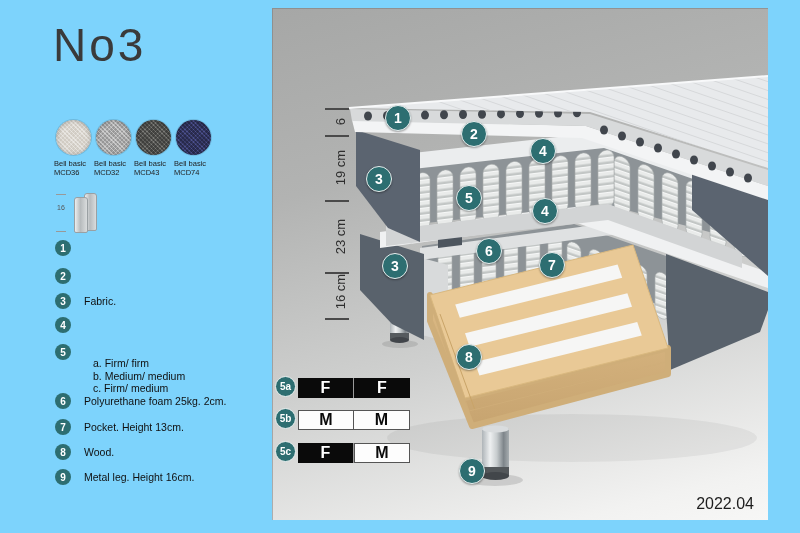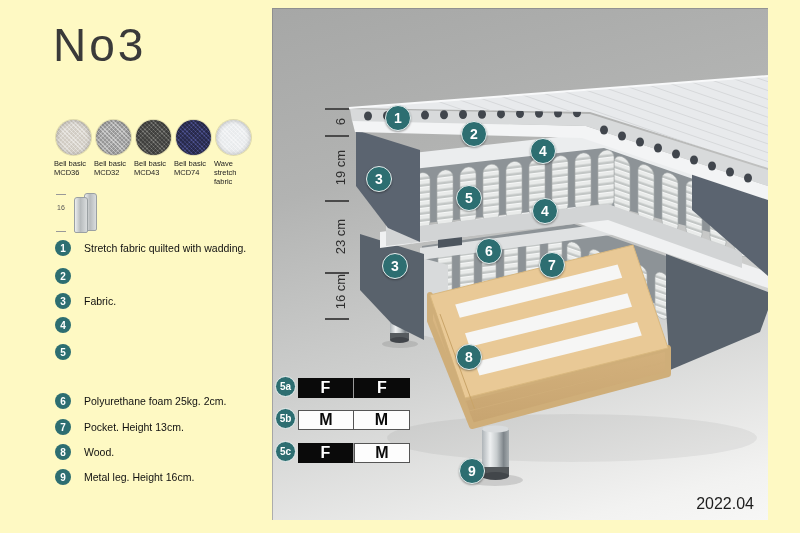--- a/index.html
+++ b/index.html
@@ -1,16 +1,16 @@
 <!DOCTYPE html>
 <html><head>
 <meta charset="utf-8">
 <style>
   html,body{margin:0;padding:0;background:#fff;}
-  .stage{position:relative;width:800px;height:533px;background:#fef9c3;overflow:hidden;
+  .stage{position:relative;width:800px;height:533px;background:#7dd3fc;overflow:hidden;
          font-family:"Liberation Sans", sans-serif;color:#111;}
   
   .title{position:absolute;left:53px;top:18px;font-size:46px;font-weight:300;
          letter-spacing:3px;color:#3a3a3a;}
   .subtitle{position:absolute;left:56px;top:72px;font-size:20px;font-weight:300;
          letter-spacing:1px;color:#474747;}
   .swatches{position:absolute;left:54px;top:120px;display:flex;gap:2px;}
   .swatch-item{width:38px;text-align:left;}
   .swatch{width:35px;height:35px;border-radius:50%;margin:0 auto 4px auto;
           box-shadow:inset 0 0 5px rgba(0,0,0,.28), 0 0 0 1px rgba(0,0,0,.12);
@@ -78,51 +78,51 @@
       <div class="swatch-label"><span>Bell basic</span><br><span>MCD32</span></div>
     </div>
     <div class="swatch-item">
       <div class="swatch tex sw3"></div>
       <div class="swatch-label"><span>Bell basic</span><br><span>MCD43</span></div>
     </div>
     <div class="swatch-item">
       <div class="swatch tex sw4"></div>
       <div class="swatch-label"><span>Bell basic</span><br><span>MCD74</span></div>
     </div>
-    <div class="swatch-item">
-      <div class="swatch tex sw5"></div>
-      <div class="swatch-label"><span>Wave</span><br><span>stretch fabric</span></div>
-    </div>
   </div>
 
   <div class="leg-icon">
     <div class="tick" style="top:8px;"></div>
     <div class="tick" style="top:45px;"></div>
     <div class="h-label">16</div>
     <div class="cyl" style="left:28px;top:7px;width:11px;height:36px;"></div>
     <div class="cyl" style="left:18px;top:11px;width:12px;height:34px;"></div>
   </div>
 
   <div class="mat-row" style="top:239px;">
     <span class="badge">1</span>
-    <span class="mat-text">Stretch fabric quilted with wadding.</span>
     </div>
   <div class="mat-row" style="top:267px;">
     <span class="badge">2</span>
     </div>
   <div class="mat-row" style="top:292px;">
     <span class="badge">3</span>
     <span class="mat-text">Fabric.</span>
     </div>
   <div class="mat-row" style="top:316px;">
     <span class="badge">4</span>
     </div>
   <div class="mat-row" style="top:343px;">
     <span class="badge">5</span>
     </div>
+  <div class="opt-block">
+    <div>a. Firm/ firm</div>
+    <div>b. Medium/ medium</div>
+    <div>c. Firm/ medium</div>
+  </div>
   <div class="mat-row" style="top:392px;">
     <span class="badge">6</span>
     <span class="mat-text">Polyurethane foam 25kg. 2cm.</span>
     </div>
   <div class="mat-row" style="top:418px;">
     <span class="badge">7</span>
     <span class="mat-text">Pocket. Height 13cm.</span>
     </div>
   <div class="mat-row" style="top:443px;">
     <span class="badge">8</span>

